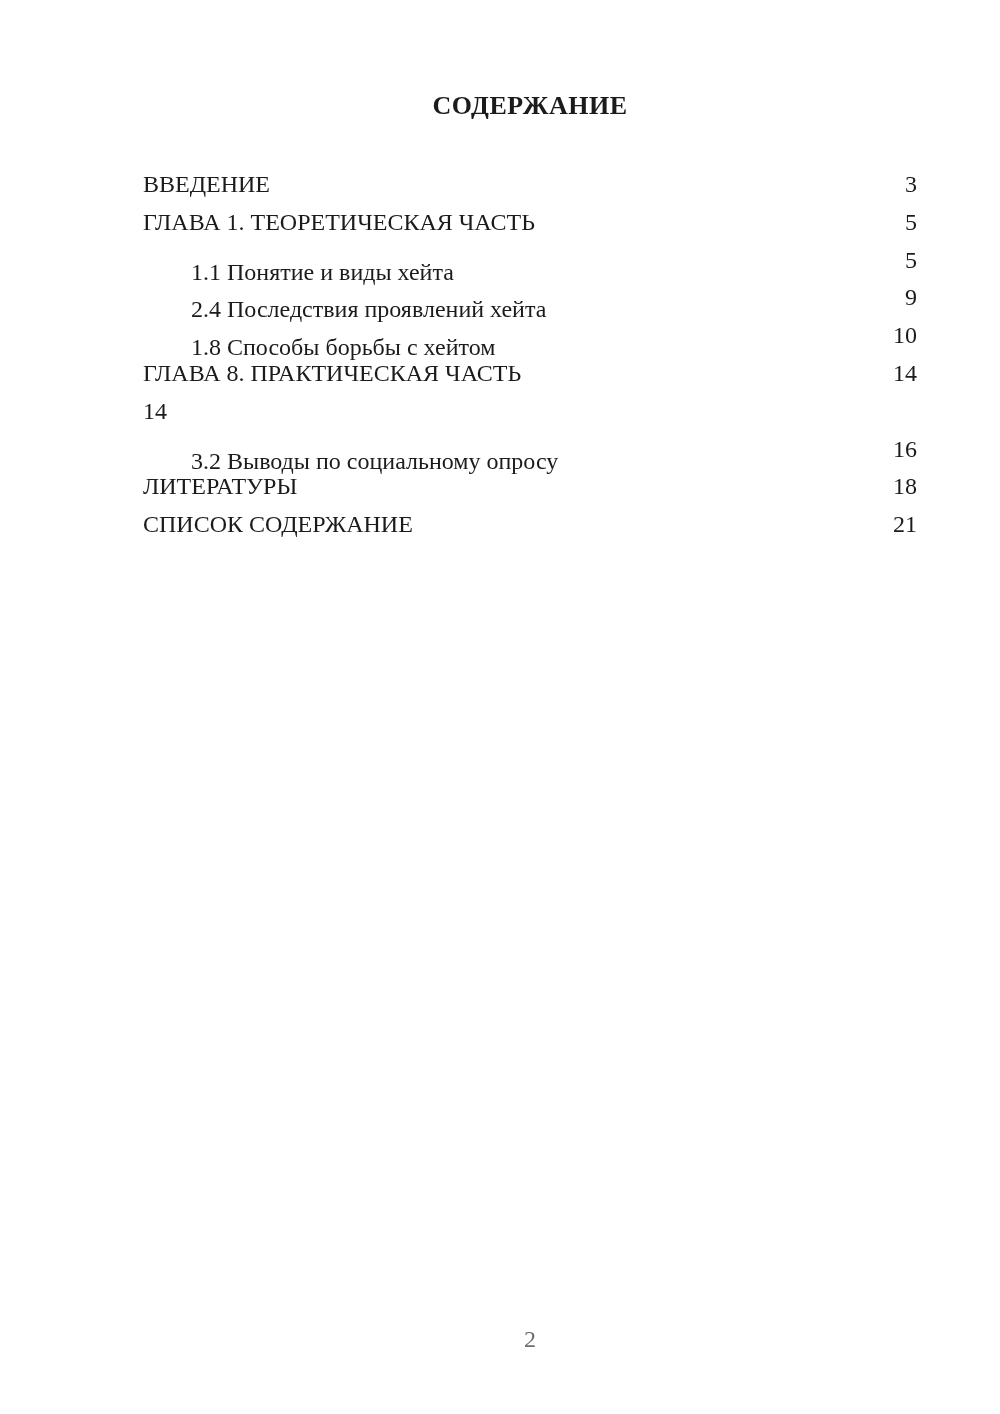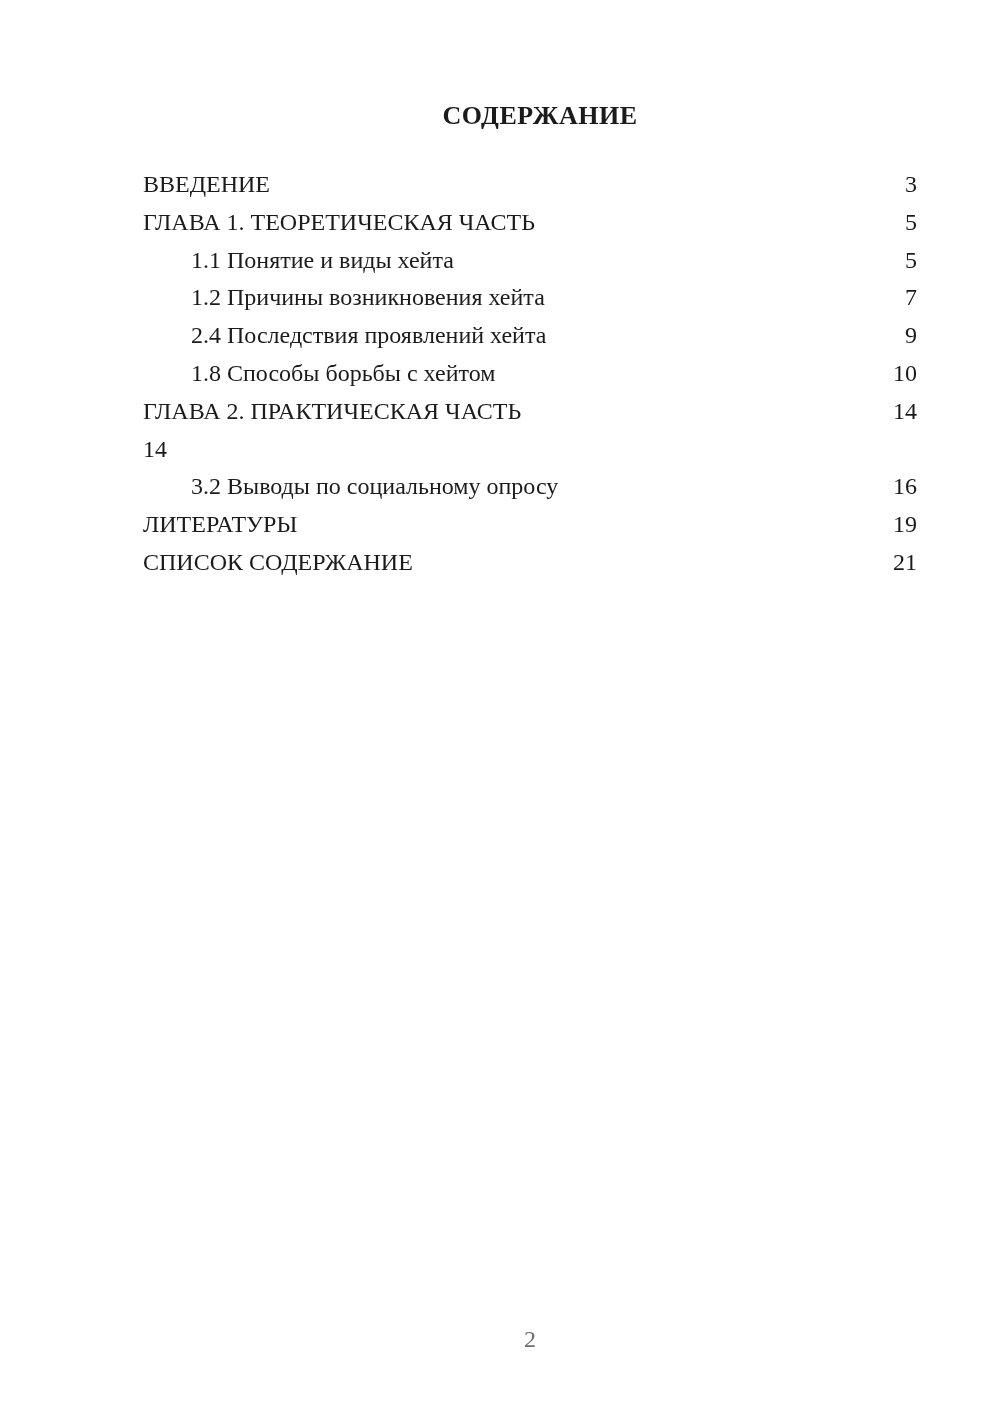--- a/index.html
+++ b/index.html
@@ -14,21 +14,21 @@
     background: #ffffff;
     font-family: "Liberation Serif", "DejaVu Serif", serif;
     color: #1b1b1b;
     overflow: hidden;
   }
   .doc-title {
     position: absolute;
     top: 91px;
     left: 143px;
     width: 774px;
-    margin: 10px;
+    margin: 0;
     text-align: center;
     font-size: 26px;
     font-weight: 700;
     letter-spacing: 0.5px;
     color: #1b1b1b;
   }
   .toc {
     position: absolute;
     top: 166px;
     left: 143px;
@@ -38,20 +38,21 @@
     display: flex;
     justify-content: space-between;
     align-items: flex-start;
     height: 37.8px;
     line-height: 37.8px;
     font-size: 24px;
     cursor: default;
   }
   .toc-row.indent .toc-label {
     padding-left: 48px;
+    margin-top: 12px;
   }
   .toc-label {
     white-space: nowrap;
     text-align: left;
   }
   .toc-page {
     white-space: nowrap;
     text-align: right;
   }
   .page-footer {
@@ -80,52 +81,48 @@
   <div class="toc-row">
     <span class="toc-label">ГЛАВА 1. ТЕОРЕТИЧЕСКАЯ ЧАСТЬ</span>
     <span class="toc-page">5</span>
   </div>
 
   <div class="toc-row indent">
     <span class="toc-label">1.1 Понятие и виды хейта</span>
     <span class="toc-page">5</span>
   </div>
 
-  <div class="toc-row indent">
-    <span class="toc-label">1.2 Причины возникновения хейта</span>
-    <span class="toc-page">7</span>
-  </div>
 
   <div class="toc-row indent">
     <span class="toc-label">2.4 Последствия проявлений хейта</span>
     <span class="toc-page">9</span>
   </div>
 
   <div class="toc-row indent">
     <span class="toc-label">1.8 Способы борьбы с хейтом</span>
     <span class="toc-page">10</span>
   </div>
 
   <div class="toc-row">
-    <span class="toc-label">ГЛАВА 2. ПРАКТИЧЕСКАЯ ЧАСТЬ</span>
+    <span class="toc-label">ГЛАВА 8. ПРАКТИЧЕСКАЯ ЧАСТЬ</span>
     <span class="toc-page">14</span>
   </div>
 
   <div class="toc-row indent">
     <span class="toc-page">14</span>
   </div>
 
   <div class="toc-row indent">
     <span class="toc-label">3.2 Выводы по социальному опросу</span>
     <span class="toc-page">16</span>
   </div>
 
   <div class="toc-row">
     <span class="toc-label">ЛИТЕРАТУРЫ</span>
-    <span class="toc-page">19</span>
+    <span class="toc-page">18</span>
   </div>
 
   <div class="toc-row">
     <span class="toc-label">СПИСОК СОДЕРЖАНИЕ</span>
     <span class="toc-page">21</span>
   </div>
 </div>
 
   <div class="page-footer">2</div>
 

